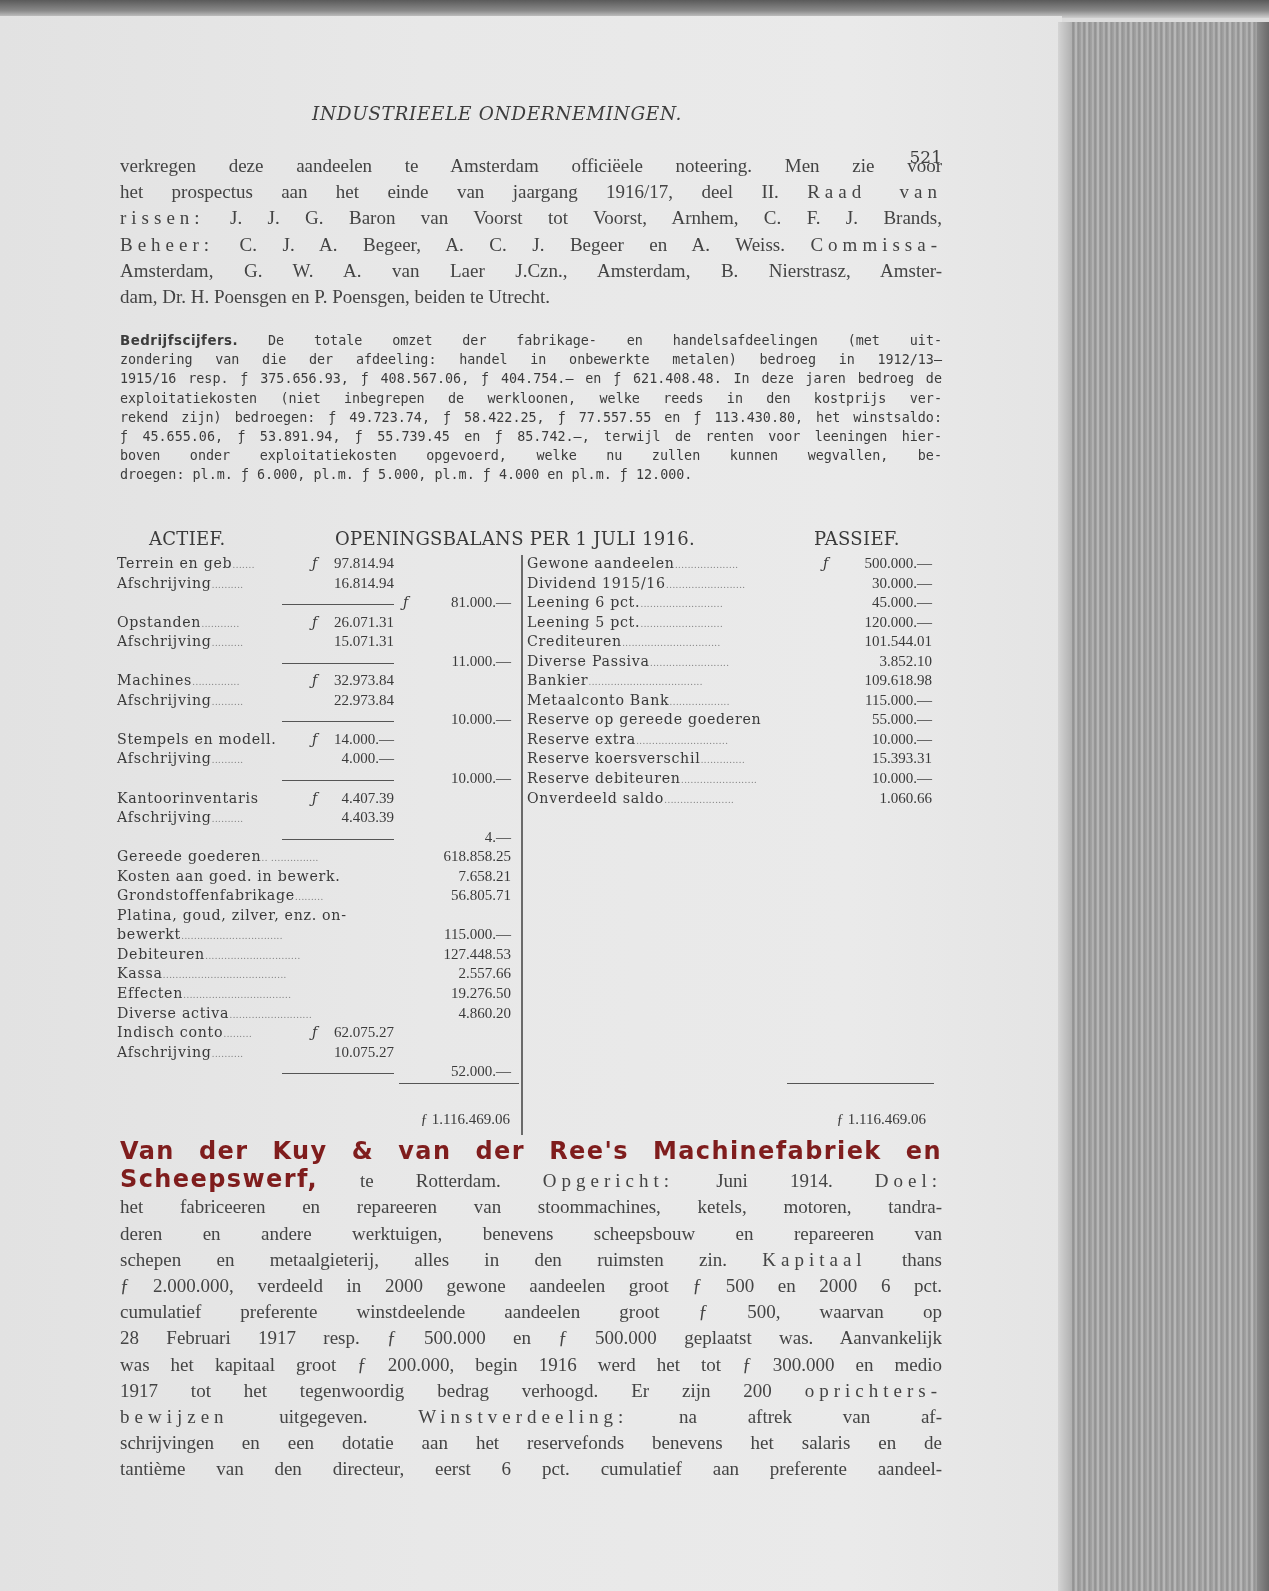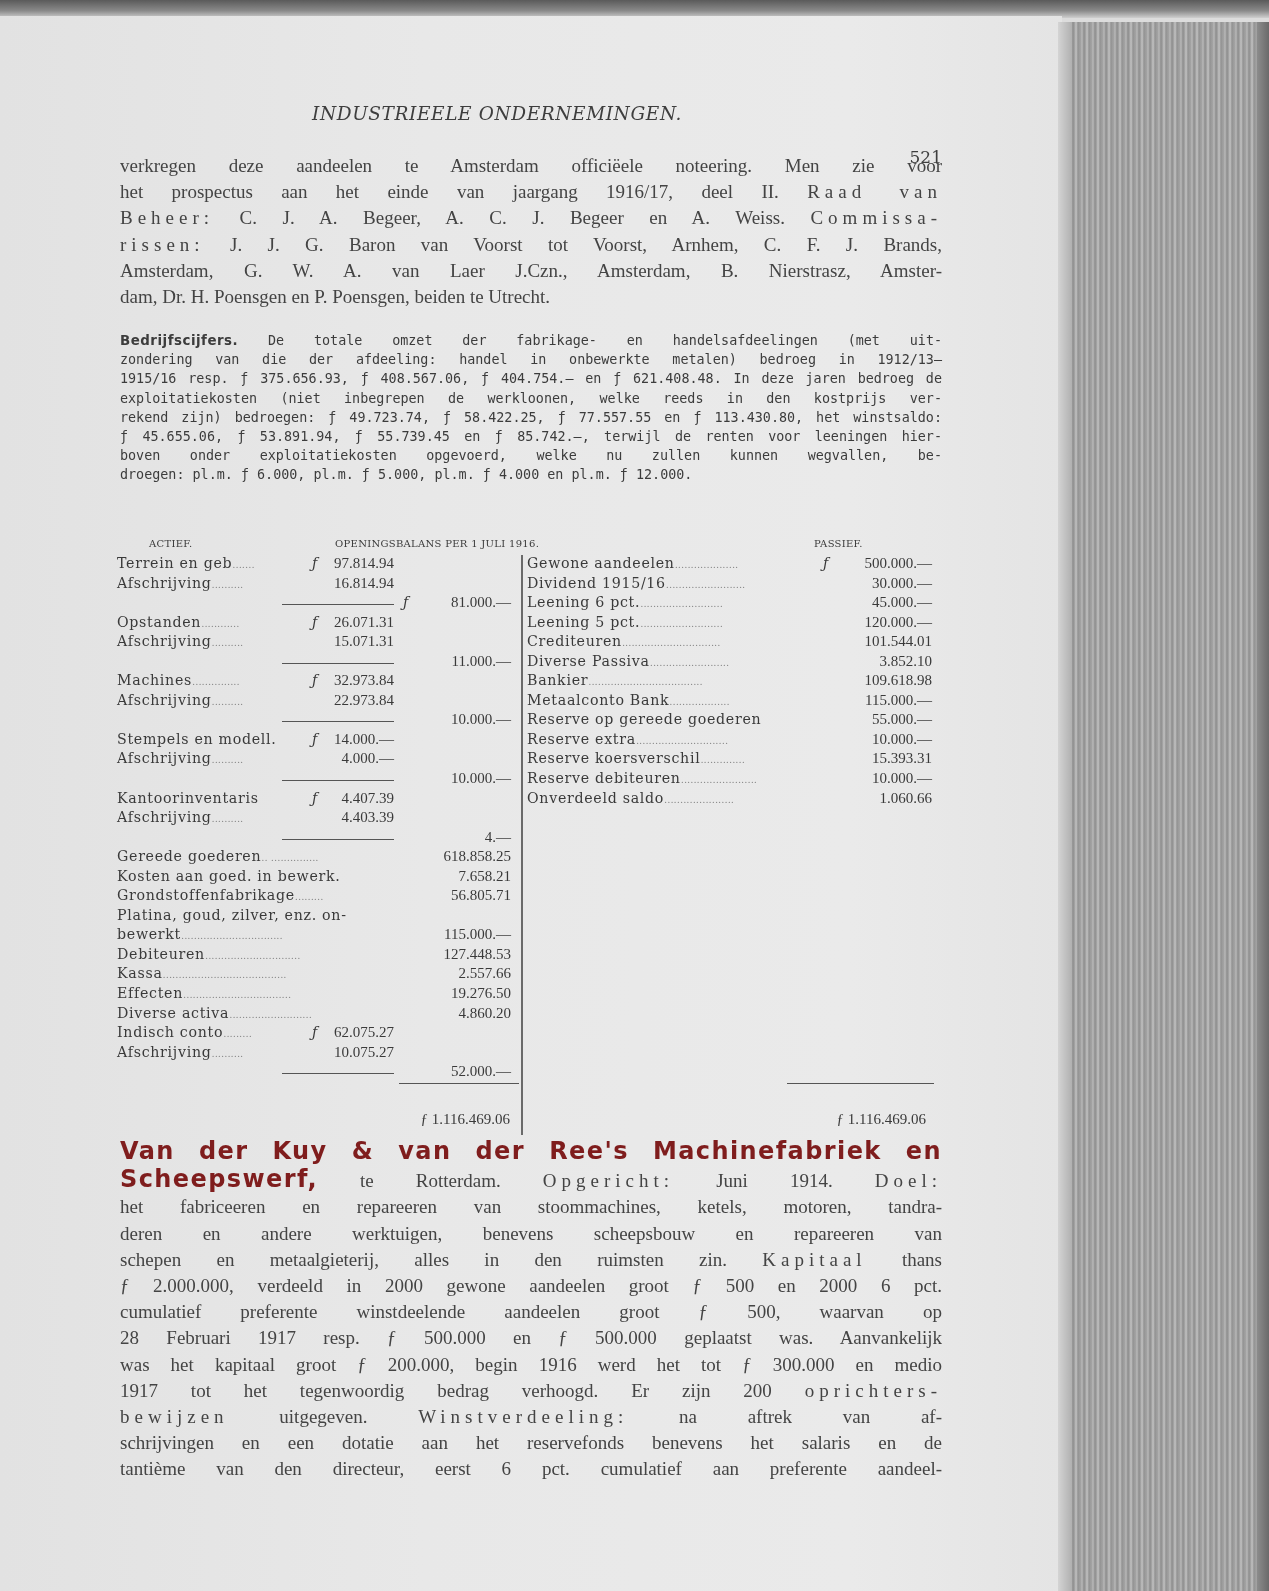--- a/index.html
+++ b/index.html
@@ -52,21 +52,21 @@
       font-family: "DejaVu Sans Mono", monospace;
       font-size: 13.4px; line-height: 19.2px; color: #3c3c3c;
     }
     .small .ln { display: block; text-align: justify; text-align-last: justify; white-space: nowrap; }
     .small .ln.last { text-align-last: left; }
     .bold-sans { font-family: "DejaVu Sans", sans-serif; font-weight: bold; letter-spacing: 0.5px; }
 
     
     .bal { position: absolute; left: 117px; top: 527px; width: 825px; height: 600px;
       font-family: "DejaVu Serif", serif; font-size: 14.2px; color: #3a3a3a; }
-    .bal-head { position: absolute; top: 11px; left: 0; width: 825px; height: 22px; font-size: 10px; letter-spacing: 0.3px; }
+    .bal-head { position: absolute; top: 1px; left: 0; width: 825px; height: 22px; font-size: 18px; letter-spacing: 0.3px; }
     .bal-head span { position: absolute; top: 0; white-space: nowrap; }
     .vline { position: absolute; left: 404px; top: 28px; width: 2px; height: 580px; background: #6a6a6a; }
     .col-left { position: absolute; left: 0; top: 28px; width: 400px; }
     .col-right { position: absolute; left: 410px; top: 28px; width: 415px; text-align: center; }
     .row { position: relative; height: 19.55px; white-space: nowrap; }
     .row .lbl { position: absolute; left: 0; top: 0; letter-spacing: 0.7px; }
     .row .dots { color: #888; letter-spacing: 0; font-size: 10px; }
     .row .cur { position: absolute; top: 0; font-style: italic; }
     .row .v1 { position: absolute; right: 123px; top: 0; font-size: 13.4px; font-family: "Liberation Serif", serif; font-size: 15px; }
     .row .v2 { position: absolute; right: 6px; top: 0; font-family: "Liberation Serif", serif; font-size: 15px; }
@@ -88,22 +88,22 @@
 <div class="page-edges"></div>
 
 <div class="header-row">
   <span class="running-title">INDUSTRIEELE ONDERNEMINGEN.</span>
   <span class="page-number">521</span>
 </div>
 
 <div class="para" style="top:153px;">
   <span class="ln">verkregen deze aandeelen te Amsterdam officiëele noteering. Men zie voor</span>
   <span class="ln">het prospectus aan het einde van jaargang 1916/17, deel II. <span class="sp">Raad van</span></span>
+  <span class="ln"><span class="sp">rissen:</span> J. J. G. Baron van Voorst tot Voorst, Arnhem, C. F. J. Brands,</span>
   <span class="ln"><span class="sp">Beheer:</span> C. J. A. Begeer, A. C. J. Begeer en A. Weiss. <span class="sp">Commissa-</span></span>
-  <span class="ln"><span class="sp">rissen:</span> J. J. G. Baron van Voorst tot Voorst, Arnhem, C. F. J. Brands,</span>
   <span class="ln">Amsterdam, G. W. A. van Laer J.Czn., Amsterdam, B. Nierstrasz, Amster-</span>
   <span class="ln last">dam, Dr. H. Poensgen en P. Poensgen, beiden te Utrecht.</span>
 </div>
 
 <div class="small" style="top:331px;">
   <span class="ln"><span class="bold-sans">Bedrijfscijfers.</span> <span>De totale omzet der fabrikage- en handelsafdeelingen (met uit-</span></span>
   <span class="ln">zondering van die der afdeeling: handel in onbewerkte metalen) bedroeg in 1912/13—</span>
   <span class="ln">1915/16 resp. ƒ 375.656.93, ƒ 408.567.06, ƒ 404.754.— en ƒ 621.408.48. In deze jaren bedroeg de</span>
   <span class="ln">exploitatiekosten (niet inbegrepen de werkloonen, welke reeds in den kostprijs ver-</span>
   <span class="ln">rekend zijn) bedroegen: ƒ 49.723.74, ƒ 58.422.25, ƒ 77.557.55 en ƒ 113.430.80, het winstsaldo:</span>

